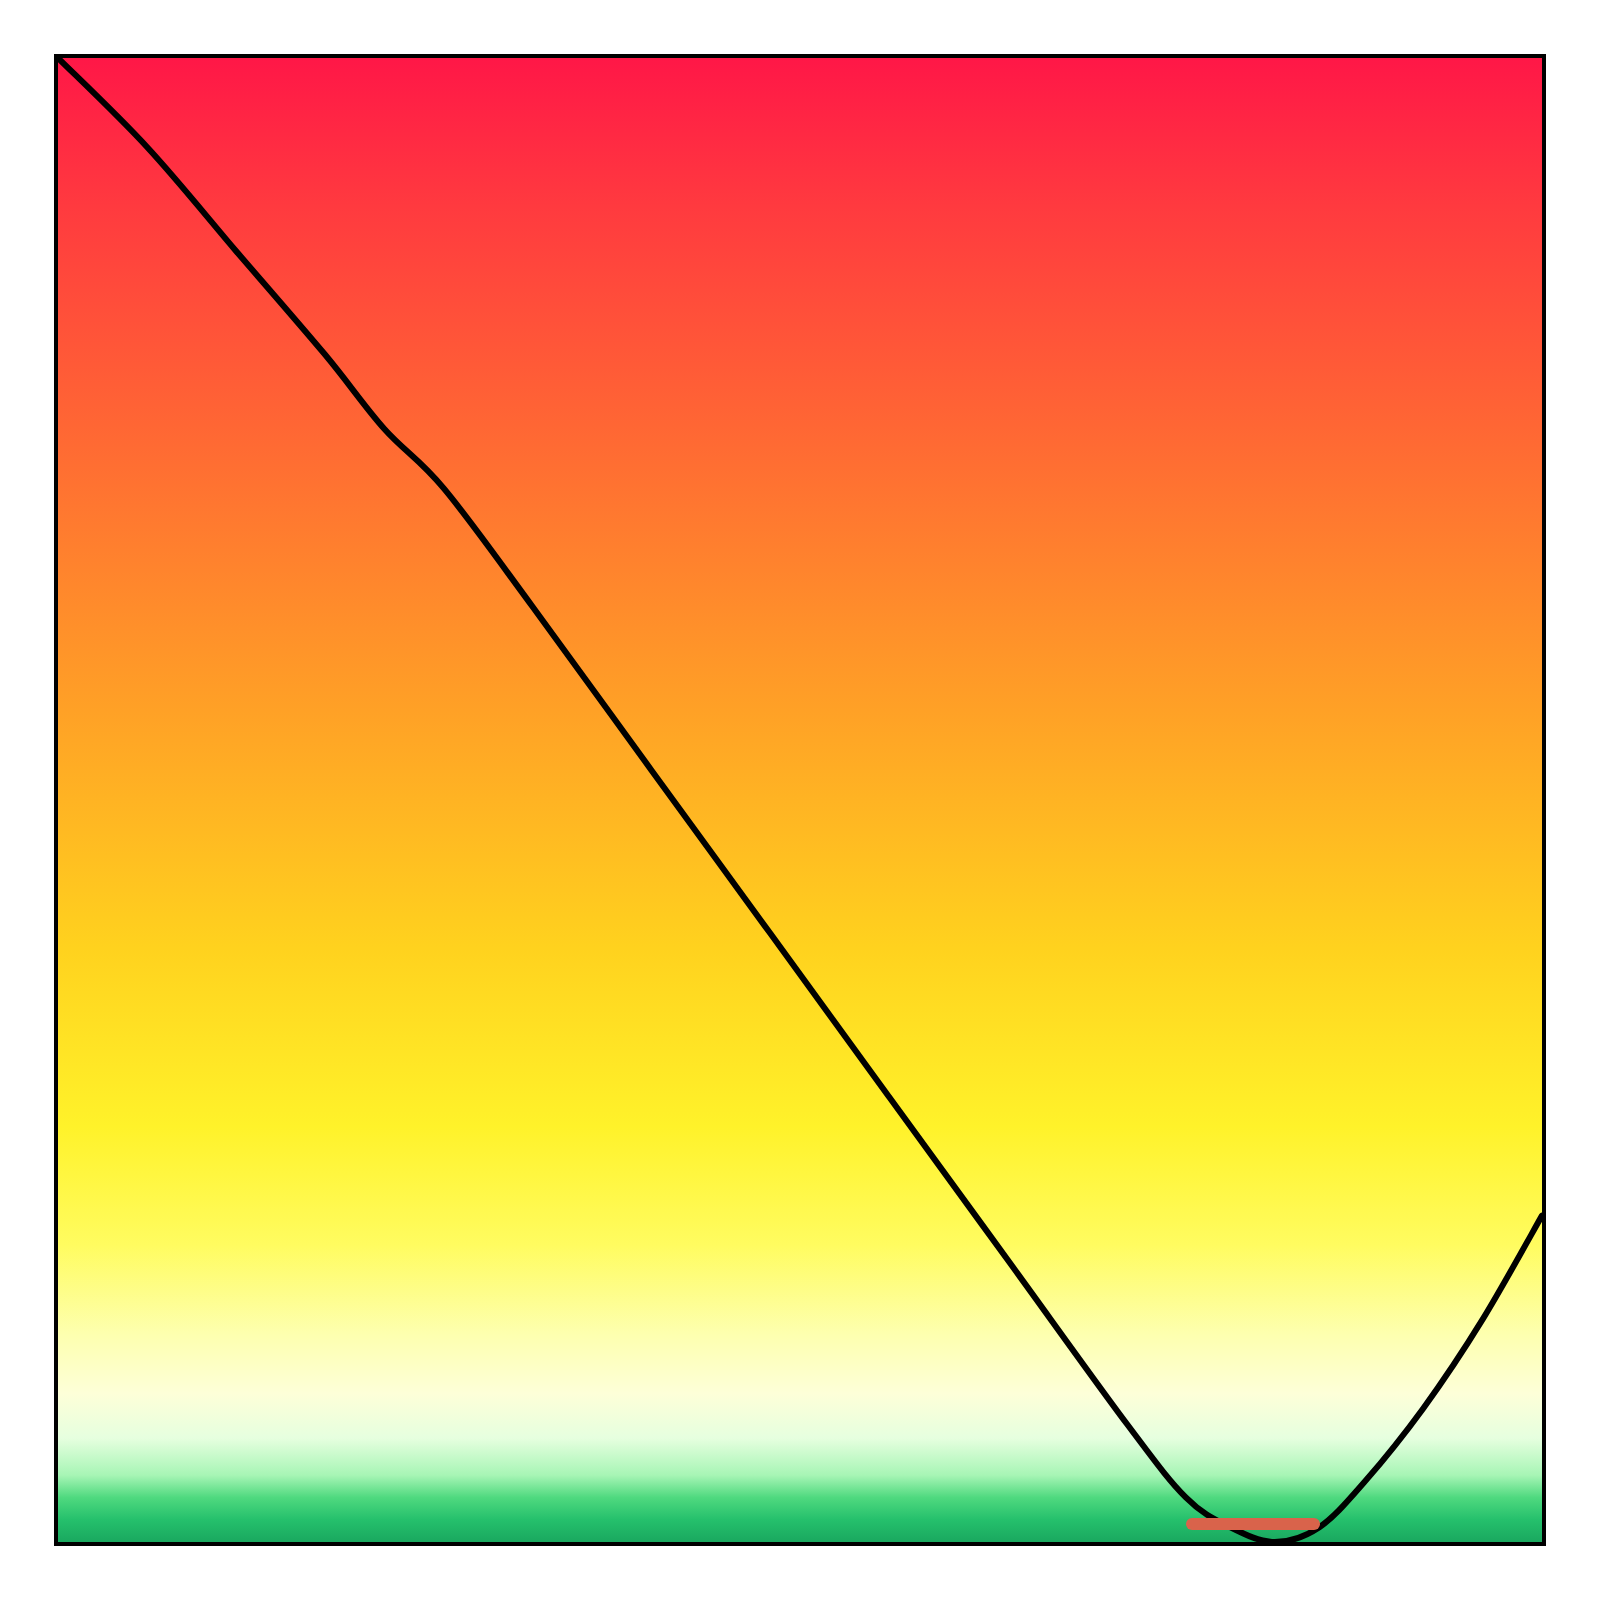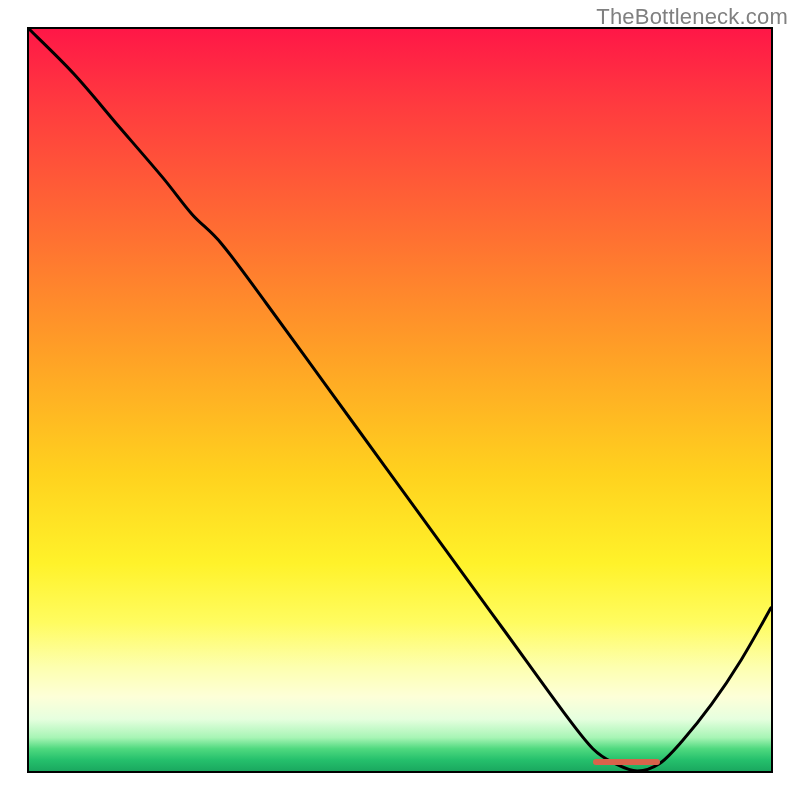--- a/index.html
+++ b/index.html
@@ -82,21 +82,20 @@
     border-radius: 3px;
     bottom: 11px;
     left: 555px;
   }
 </style>
 </head>
 <body>
 
 <div class="canvas">
 
-  <div class="watermark">TheBottleneck.com</div>
 
   <div class="frame-border"></div>
 
   <div class="plot-area">
 
     <div class="gradient"></div>
 
     <svg class="curve" viewBox="0 0 742 742" preserveAspectRatio="none">
       <path id="curve-path" fill="none" stroke="#000" stroke-width="3" stroke-linecap="round" stroke-linejoin="round" d="M 0.0 0.0 C 7.4 7.4, 29.7 28.4, 44.5 44.5 C 59.4 60.6, 74.2 79.1, 89.0 96.5 C 103.9 113.8, 121.2 133.6, 133.6 148.4 C 145.9 163.2, 153.3 174.4, 163.2 185.5 C 173.1 196.6, 180.6 200.3, 192.9 215.2 C 205.3 230.0, 220.1 251.0, 237.4 274.5 C 254.8 298.0, 277.0 329.0, 296.8 356.2 C 316.6 383.4, 336.4 410.6, 356.2 437.8 C 375.9 465.0, 395.7 492.2, 415.5 519.4 C 435.3 546.6, 455.1 573.8, 474.9 601.0 C 494.7 628.2, 519.4 662.9, 534.2 682.6 C 549.1 702.4, 555.3 711.1, 563.9 719.7 C 572.6 728.4, 578.8 730.9, 586.2 734.6 C 593.6 738.3, 601.0 742.0, 608.4 742.0 C 615.9 742.0, 623.3 739.5, 630.7 734.6 C 638.1 729.6, 644.3 722.2, 653.0 712.3 C 661.6 702.4, 672.7 688.8, 682.6 675.2 C 692.5 661.6, 702.4 646.8, 712.3 630.7 C 722.2 614.6, 737.1 587.4, 742.0 578.8"></path>
     </svg>

